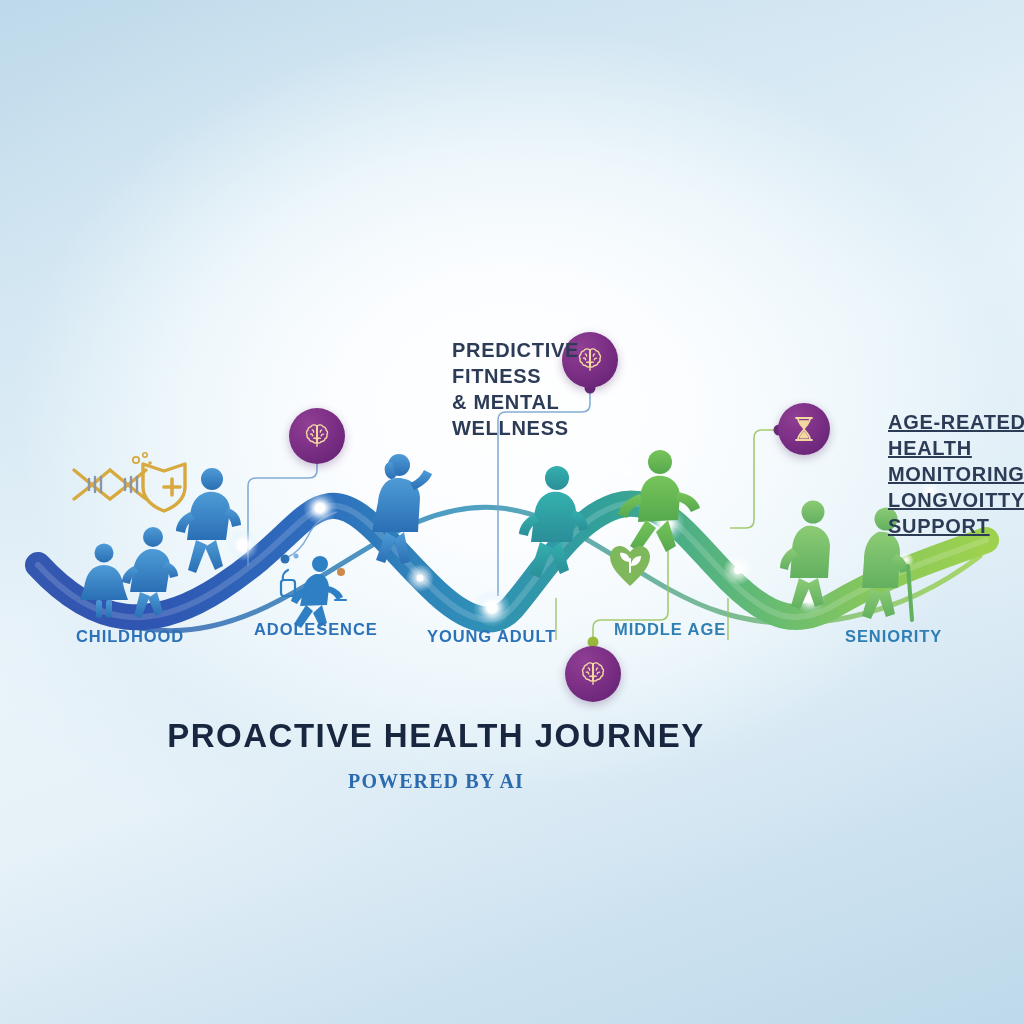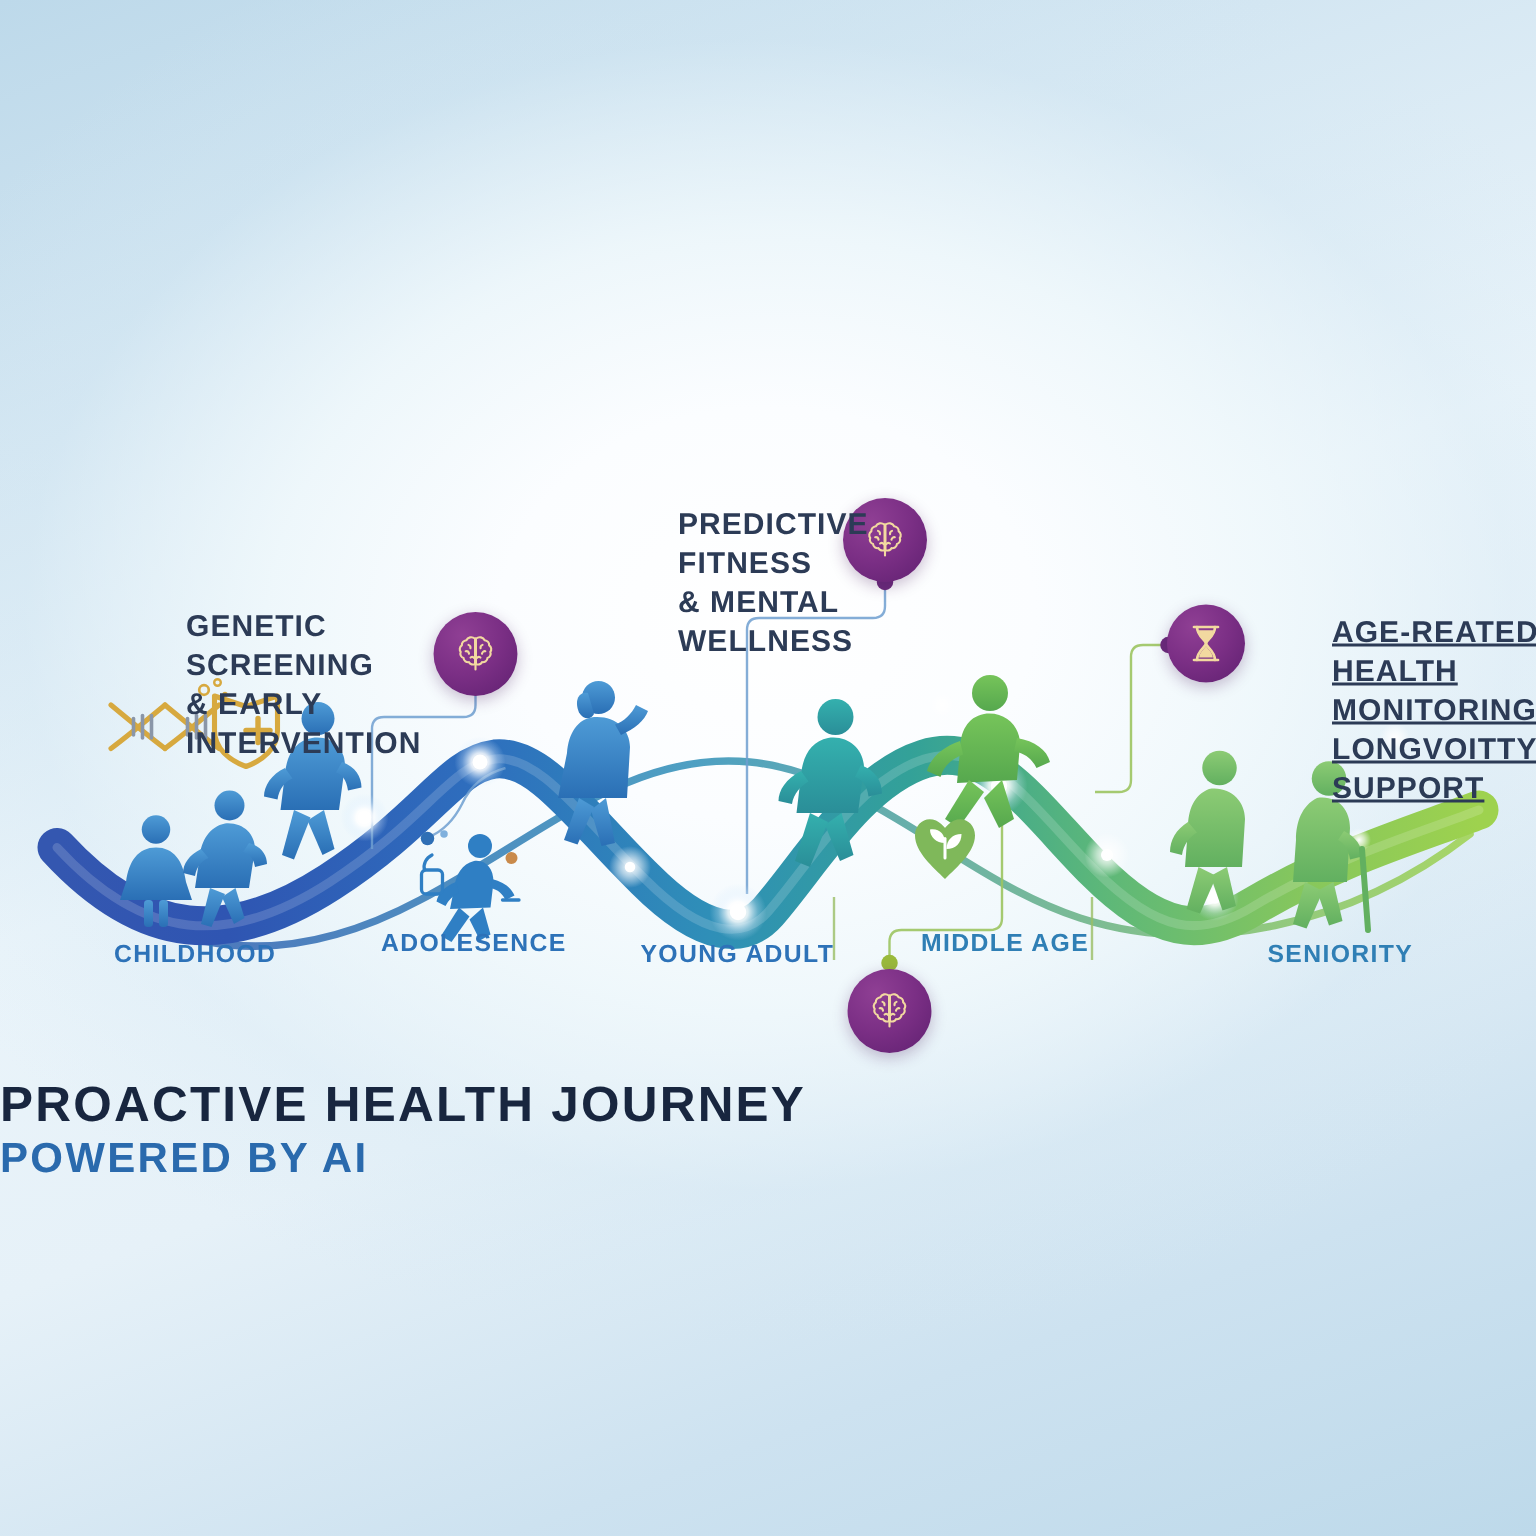--- a/index.html
+++ b/index.html
@@ -32,31 +32,31 @@
     color:#2d72b8;
     font-size:16.5px;
     font-weight:700;
     letter-spacing:0.055em;
     text-transform:uppercase;
     white-space:nowrap;
   }
   .stage-label.green{color:#2f7fb5;text-align:right;}
 
   #title-block{
-    position:absolute;left:0;top:718px;width:872px;
+    position:absolute;left:0;top:718px;width:872px;text-align:center;
   }
   #title-main{
     color:#18263f;
     font-size:33px;font-weight:700;letter-spacing:0.045em;
     text-transform:uppercase;line-height:1.12;
   }
   #title-sub{
     color:#2a6aad;
-    font-size:28px;font-weight:700;letter-spacing:0.055em;
-    text-transform:uppercase;line-height:1.20;margin-top:0;
+    font-size:20px;font-weight:700;letter-spacing:0.055em;
+    text-transform:uppercase;line-height:1.20;margin-top:14px;font-family:Liberation Serif, serif;
   }
 
   
   .badge{
     position:absolute;border-radius:50%;
     background:radial-gradient(circle at 34% 28%, #8f3f94 0%, #7b2f85 48%, #5f2070 100%);
     box-shadow:0 3px 10px rgba(70,20,85,0.28);
     display:flex;align-items:center;justify-content:center;
   }
   .badge svg{display:block;}
@@ -336,22 +336,20 @@
         <line x1="5" y1="3" x2="21" y2="3"></line>
         <line x1="5" y1="25" x2="21" y2="25"></line>
         <path d="M7 3 C7 9 13 12 13 14 C13 16 7 19 7 25"></path>
         <path d="M19 3 C19 9 13 12 13 14 C13 16 19 19 19 25"></path>
       </g>
       <path d="M8.2 5.2 H17.8 C17.4 9.4 13 12 13 13.6 C13 12 8.6 9.4 8.2 5.2 Z" fill="#f2d9a0"></path>
       <path d="M13 15.4 C13 17 17.2 19.6 17.6 23.4 H8.4 C8.8 19.6 13 17 13 15.4 Z" fill="#f2d9a0"></path>
     </svg>
   </div>
 
-  <div class="callout" style="left:124px;top:405px;width:160px;">Genetic screening
-&amp; early intervention</div>
 
   <div class="callout" style="left:452px;top:337px;width:150px;">Predictive fitness
 &amp; mental wellness</div>
 
 
   <div class="callout" style="left:888px;top:409px;width:170px;text-decoration:underline;">Age-reated health
 monitoring &amp;
 longvoitty support</div>
 
   <div class="stage-label" style="left:76px;top:627px;">Childhood</div>

